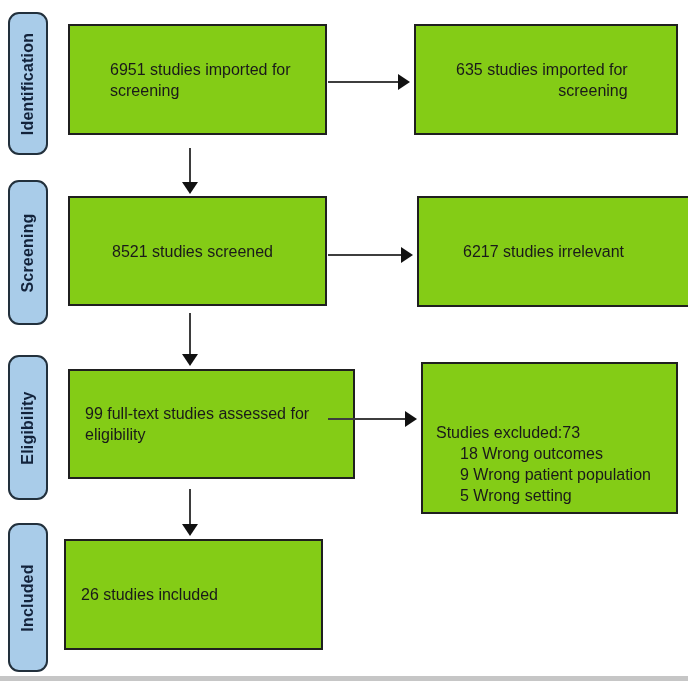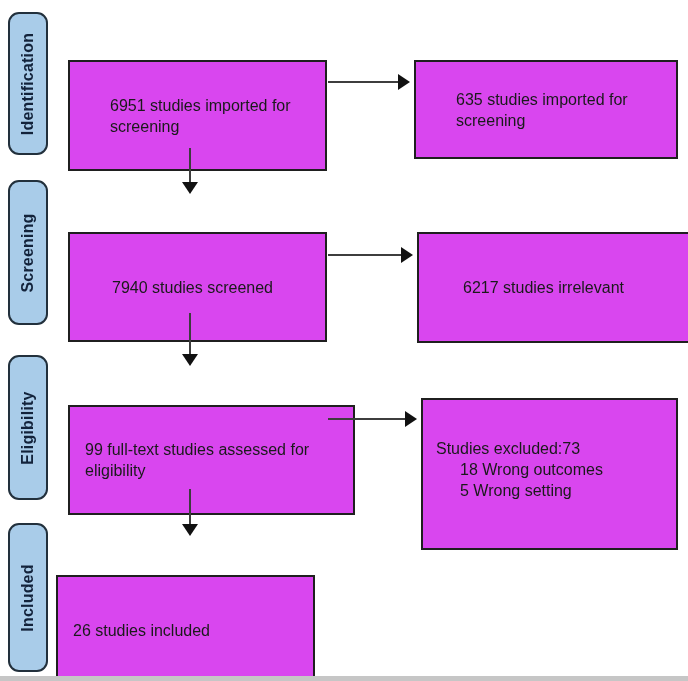--- a/index.html
+++ b/index.html
@@ -22,33 +22,33 @@
   .stage span{
     transform:rotate(-90deg); white-space:nowrap; font-weight:700;
     font-size:16px; color:var(--stage-text); letter-spacing:.2px;
   }
   .stage.s1{top:12px;height:143px;}
   .stage.s2{top:180px;height:145px;}
   .stage.s3{top:355px;height:145px;}
   .stage.s4{top:523px;height:149px;}
   
   .box{
-    position:absolute; background:#d946ef; border:2px solid var(--box-border);
+    position:absolute; background:#84cc16; border:2px solid var(--box-border);
     box-sizing:border-box; display:flex; align-items:center;
-    font-size:16px; line-height:21px; white-space:pre-line;margin-top:36px;
+    font-size:16px; line-height:21px; white-space:pre-line;
   }
   .box.b1{left:68px;top:24px;width:259px;height:111px;padding-left:40px;padding-right:8px;}
   .box.b2{left:68px;top:196px;width:259px;height:110px;padding-left:42px;padding-right:8px;}
   .box.b3{left:68px;top:369px;width:287px;height:110px;padding-left:15px;}
-  .box.b4{left:56px;top:539px;width:259px;height:111px;padding-left:15px;padding-right:8px;}
-  .box.r1{left:414px;top:24px;width:264px;height:99px;padding-left:40px;padding-right:8px;}
+  .box.b4{left:64px;top:539px;width:259px;height:111px;padding-left:15px;padding-right:8px;}
+  .box.r1{left:414px;top:24px;width:264px;height:111px;padding-left:40px;padding-right:8px;text-align:right;}
   .box.r2{left:417px;top:196px;width:294px;height:111px;padding-left:44px;padding-right:8px;}
   .box.r3{left:421px;top:362px;width:257px;height:152px;padding-left:13px;padding-right:6px;
           align-items:flex-start;}
-  .excl-content{padding-top:38px;white-space:normal;}
+  .excl-content{padding-top:58px;white-space:normal;}
   .excl-item{margin-left:24px;}
   
   .varrow{position:absolute;width:16px;}
   .varrow .line{position:absolute;left:7px;top:0;width:2px;bottom:10px;background:var(--arrow);}
   .varrow .head{position:absolute;left:0;bottom:0;width:0;height:0;
     border-left:8px solid transparent;border-right:8px solid transparent;
     border-top:12px solid var(--arrowhead);}
   .varrow.a1{left:182px;top:148px;height:46px;}
   .varrow.a2{left:182px;top:313px;height:53px;}
   .varrow.a3{left:182px;top:489px;height:47px;}
@@ -76,32 +76,33 @@
   </div>
   <div class="stage s3">
     <span>Eligibility</span>
   </div>
   <div class="stage s4">
     <span>Included</span>
   </div>
 
   <div class="box b1">6951 studies imported for
 screening</div>
-  <div class="box b2">7940 studies screened</div>
+  <div class="box b2">8521 studies screened</div>
   <div class="box b3">99 full-text studies assessed for
 eligibility</div>
   <div class="box b4">26 studies included</div>
 
   <div class="box r1">635 studies imported for
 screening</div>
   <div class="box r2">6217 studies irrelevant</div>
   <div class="box r3">
     <div class="excl-content">
       <div>Studies excluded:73</div>
       <div class="excl-item">18 Wrong outcomes</div>
+      <div class="excl-item">9 Wrong patient population</div>
       <div class="excl-item">5 Wrong setting</div>
     </div>
   </div>
 
   <div class="varrow a1">
     <div class="line"></div>
     <div class="head"></div>
   </div>
   <div class="varrow a2">
     <div class="line"></div>

